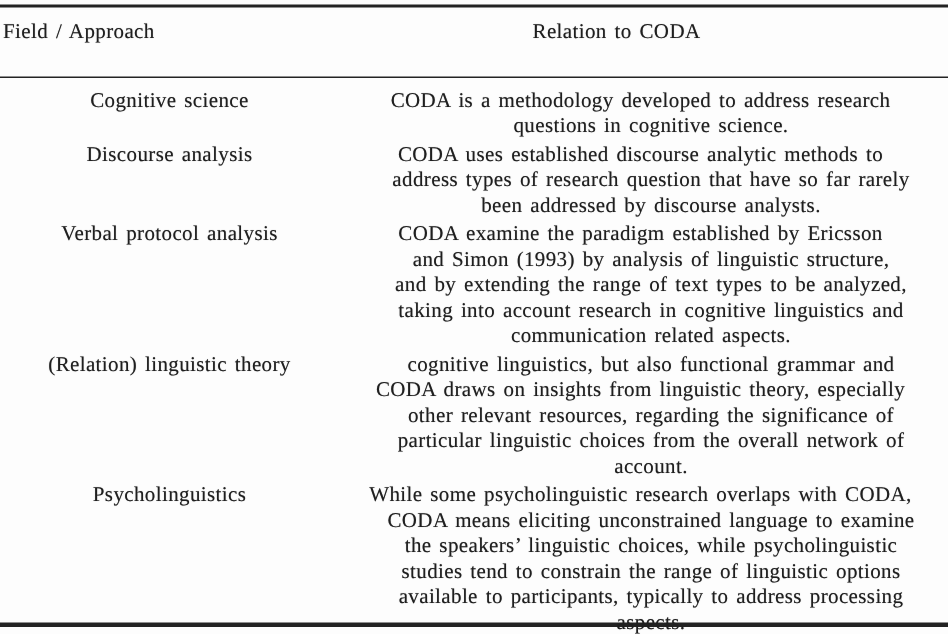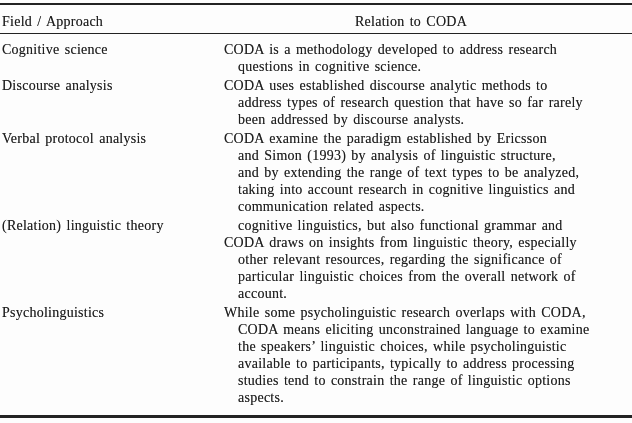--- a/index.html
+++ b/index.html
@@ -18,21 +18,21 @@
     top: 3px;
     width: 632px;
     height: 415px;
     box-sizing: border-box;
     border-top: 2.5px solid var(--rule, #232323);
     border-bottom: 3px solid var(--rule, #232323);
   }
   .thead {
     display: flex;
     box-sizing: border-box;
-    height: 29px;
+    height: 47px;
     padding-top: 8px;
     border-bottom: 1.4px solid var(--rule, #232323);
   }
   .col1 {
     width: 224px;
     flex-shrink: 0;
     box-sizing: border-box;
     padding-left: 2px;
   }
   .col2 {
@@ -46,21 +46,21 @@
     letter-spacing: 0.25px;
     word-spacing: 1.5px;
     white-space: nowrap;
     text-shadow: 0 0 0.5px rgba(32,32,32,0.55);
   }
   .th-center {
     text-align: center;
     padding-right: 34px;
   }
   .tbody { padding-top: 7px; }
-  .row { display: flex; margin-bottom: 2px; }
+  .row { display: flex; margin-bottom: 2px; text-align: center; }
   .row:last-child { margin-bottom: 0; }
   .line.cont { padding-left: 14px; }
 </style>
 </head>
 <body>
 
 <div class="page">
   <div class="table">
     <div class="thead">
       <div class="col1 th">Field / Approach</div>
@@ -105,20 +105,20 @@
             <div class="line cont">account.</div>
           </div>
   </div>
 
   <div class="row">
     <div class="col1 field">Psycholinguistics</div>
     <div class="col2 relation">
             <div class="line">While some psycholinguistic research overlaps with CODA,</div>
             <div class="line cont">CODA means eliciting unconstrained language to examine</div>
             <div class="line cont">the speakers’ linguistic choices, while psycholinguistic</div>
+            <div class="line cont">studies tend to constrain the range of linguistic options</div>
             <div class="line cont">available to participants, typically to address processing</div>
-            <div class="line cont">studies tend to constrain the range of linguistic options</div>
             <div class="line cont">aspects.</div>
           </div>
   </div>
 </div>
   </div>
 </div>
 
 </body></html>

